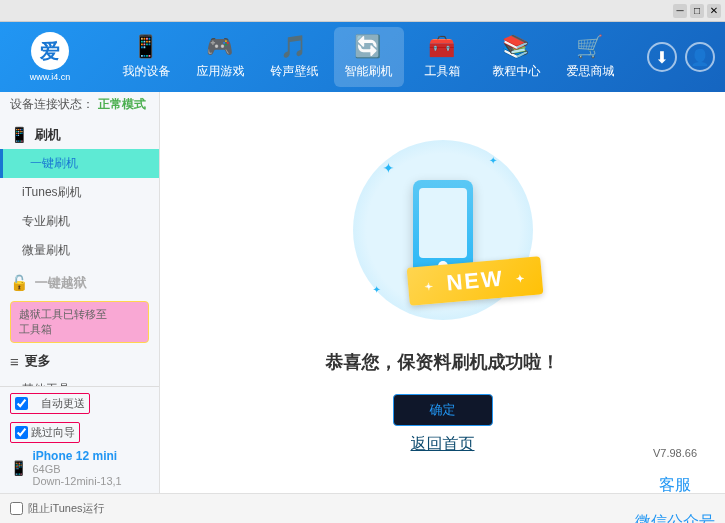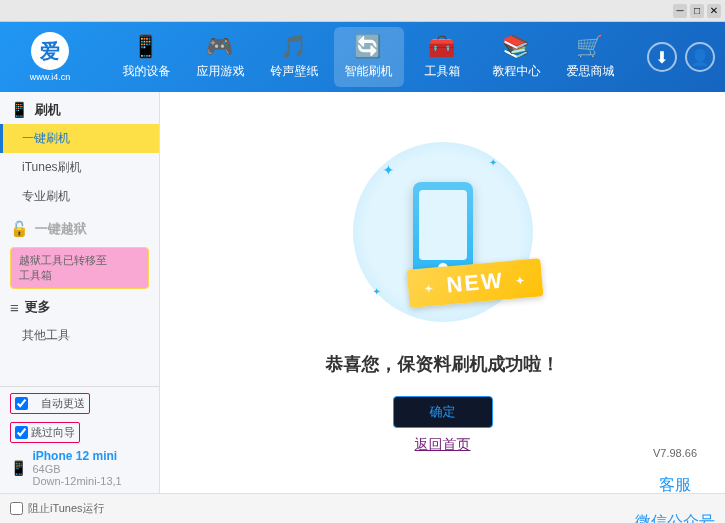--- a/index.html
+++ b/index.html
@@ -111,24 +111,24 @@
     .sidebar-section-title .s-icon { margin-right: 6px; font-size: 15px; color: #555; }
 
     .sidebar-item {
       padding: 6px 16px 6px 22px;
       font-size: 12px;
       color: #555;
       cursor: pointer;
       white-space: nowrap;
     }
     .sidebar-item.active {
-      background: #fde047;
+      background: #5eead4;
       color: #1976D2;
       border-left: 3px solid #1976D2;
-      padding-left: 19px;
+      padding-left: 27px;
     }
 
     .sidebar-warning {
       margin: 4px 10px;
       background: #f9a8d4;
       border: 1px solid #ffd54f;
       border-radius: 4px;
       padding: 5px 8px;
       font-size: 11px;
       color: #666;
@@ -243,22 +243,22 @@
       background: #0f172a;
       color: #2196F3;
       border-radius: 4px;
       font-size: 13px;
       cursor: pointer;
       margin-bottom: 8px;
       display: flex; align-items: center; justify-content: center;
     }
 
     .return-link {
-      font-size: 14px;
-      color: #701a75;
+      font-size: 16px;
+      color: #0c4a6e;
       cursor: pointer;
       text-decoration: underline;
     }
 
     
     .footer {
       height: 30px;
       background: #f5f5f5;
       border-top: 1px solid #e0e0e0;
       display: flex;
@@ -357,34 +357,41 @@
     <div class="nav-right-btn">⬇</div>
     <div class="nav-right-btn">👤</div>
   </div>
 </div>
 
 <div style="display:flex; height: calc(523px - 22px - 70px - 30px);">
 
   <div class="full-left">
     <div class="left-sidebar-scroll">
 
+      <div class="status-bar-top">
+        <span>设备连接状态：</span>
+        <span class="status-normal">正常模式</span>
+      </div>
 
       <div class="sidebar-section">
         <div class="sidebar-section-title">
           <span class="s-icon">📱</span>
           <span>刷机</span>
         </div>
         <div class="sidebar-item active">
           <span>一键刷机</span>
         </div>
         <div class="sidebar-item">
           <span>iTunes刷机</span>
         </div>
         <div class="sidebar-item">
           <span>专业刷机</span>
+        </div>
+        <div class="sidebar-item">
+          <span>微量刷机</span>
         </div>
       </div>
 
       <div class="sidebar-section">
         <div class="sidebar-section-title" style="color:#aaa;">
           <span class="s-icon" style="color:#aaa;">🔓</span>
           <span>一键越狱</span>
         </div>
         <div class="sidebar-warning">
           <span>越狱工具已转移至<br>工具箱</span>

